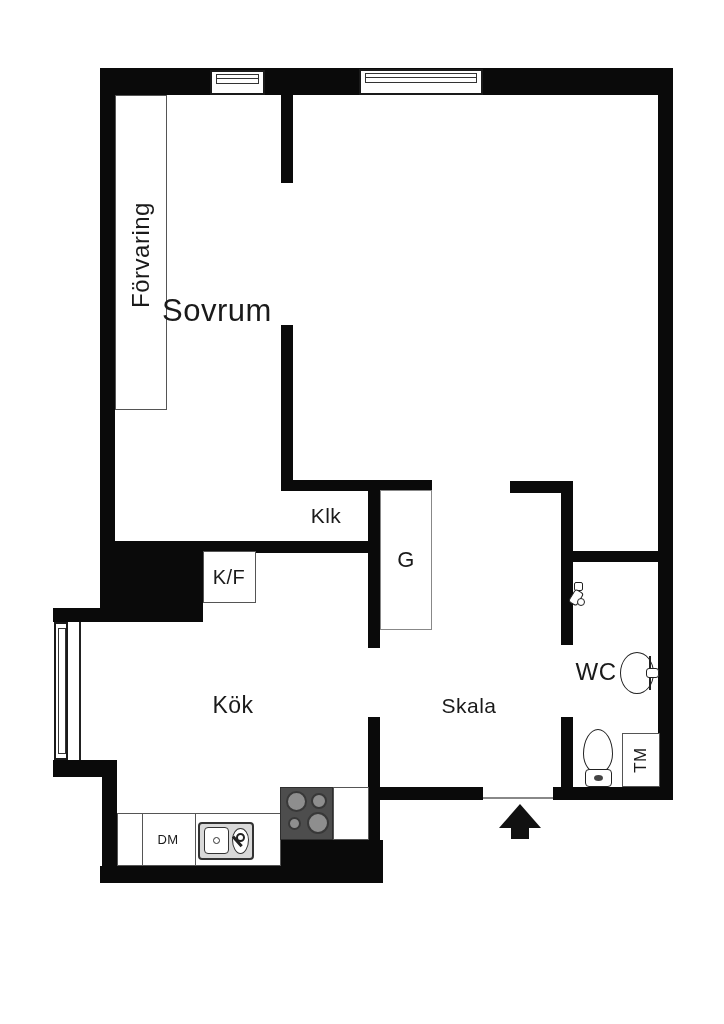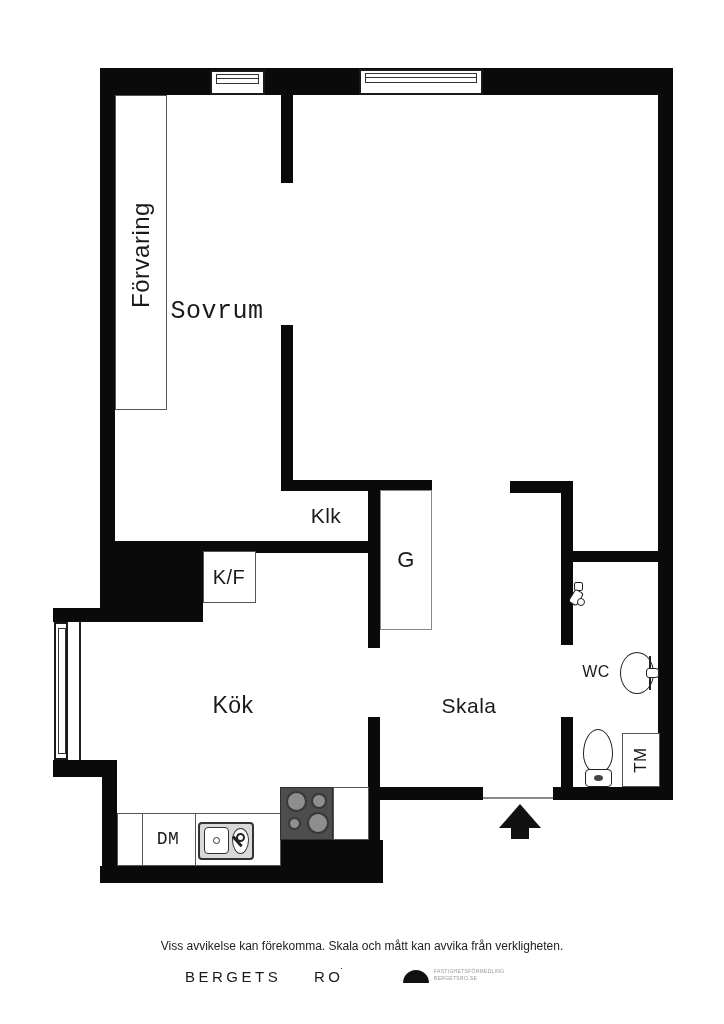--- a/index.html
+++ b/index.html
@@ -92,35 +92,26 @@
   <div class="fixture" style="left:585px;top:769px;width:27px;height:18px;border-radius:4px;"></div>
   <div style="position:absolute;left:594px;top:775px;width:9px;height:6px;background:#444;border-radius:50%;"></div>
 
   <div class="fixture" style="left:574px;top:582px;width:9px;height:9px;border-radius:2px;"></div>
   <div class="fixture" style="left:571px;top:590px;width:10px;height:15px;border-radius:3px;transform:rotate(32deg);"></div>
   <div class="fixture" style="left:577px;top:598px;width:8px;height:8px;border-radius:50%;"></div>
 
   <div style="position:absolute;left:499px;top:804px;width:0;height:0;border-left:21px solid transparent;border-right:21px solid transparent;border-bottom:24px solid #111;"></div>
   <div style="position:absolute;left:511px;top:828px;width:18px;height:11px;background:#111;"></div>
 
-  <div class="label" style="left:217px;top:311px;font-size:25px;font-family:Liberation Mono, monospace;">Sovrum</div>
+  <div class="label" style="left:217px;top:311px;font-size:31px;">Sovrum</div>
   <div class="label vlabel" style="left:141px;top:255px;font-size:24px;">Förvaring</div>
   <div class="label" style="left:326px;top:516px;font-size:21px;">Klk</div>
   <div class="label" style="left:229px;top:577px;font-size:20px;">K/F</div>
   <div class="label" style="left:406px;top:560px;font-size:22px;">G</div>
   <div class="label" style="left:233px;top:705px;font-size:23px;">Kök</div>
   <div class="label" style="left:469px;top:706px;font-size:21px;">Skala</div>
-  <div class="label" style="left:596px;top:672px;font-size:16px;">WC</div>
+  <div class="label" style="left:596px;top:672px;font-size:24px;">WC</div>
   <div class="label vlabel" style="left:641px;top:760px;font-size:17px;">TM</div>
-  <div class="label" style="left:168px;top:839px;font-size:18px;font-family:Liberation Mono, monospace;">DM</div>
+  <div class="label" style="left:168px;top:839px;font-size:13px;">DM</div>
 
-  <div style="position:absolute;left:0;top:939px;width:724px;text-align:center;font-size:12px;color:#222;">Viss avvikelse kan förekomma. Skala och mått kan avvika från verkligheten.</div>
 
-  <div style="position:absolute;left:0;top:963px;width:724px;height:30px;">
-    <span style="position:absolute;left:185px;top:5px;font-size:15px;letter-spacing:3.5px;color:#1a1a1a;">BERGETS</span>
-    <span style="position:absolute;left:314px;top:5px;font-size:15px;letter-spacing:3.5px;color:#1a1a1a;">RO</span>
-    <span style="position:absolute;left:340px;top:0px;font-size:9px;color:#1a1a1a;">·</span>
-    <div style="position:absolute;left:403px;top:7px;width:26px;height:13px;background:#111;border-radius:26px 26px 0 0;"></div>
-    <div class="tinytext" style="left:434px;top:5px;">FASTIGHETSFÖRMEDLING</div>
-    <div class="tinytext" style="left:434px;top:12px;">BERGETSRO.SE</div>
-  </div>
 
 </div>
 
 </body></html>

